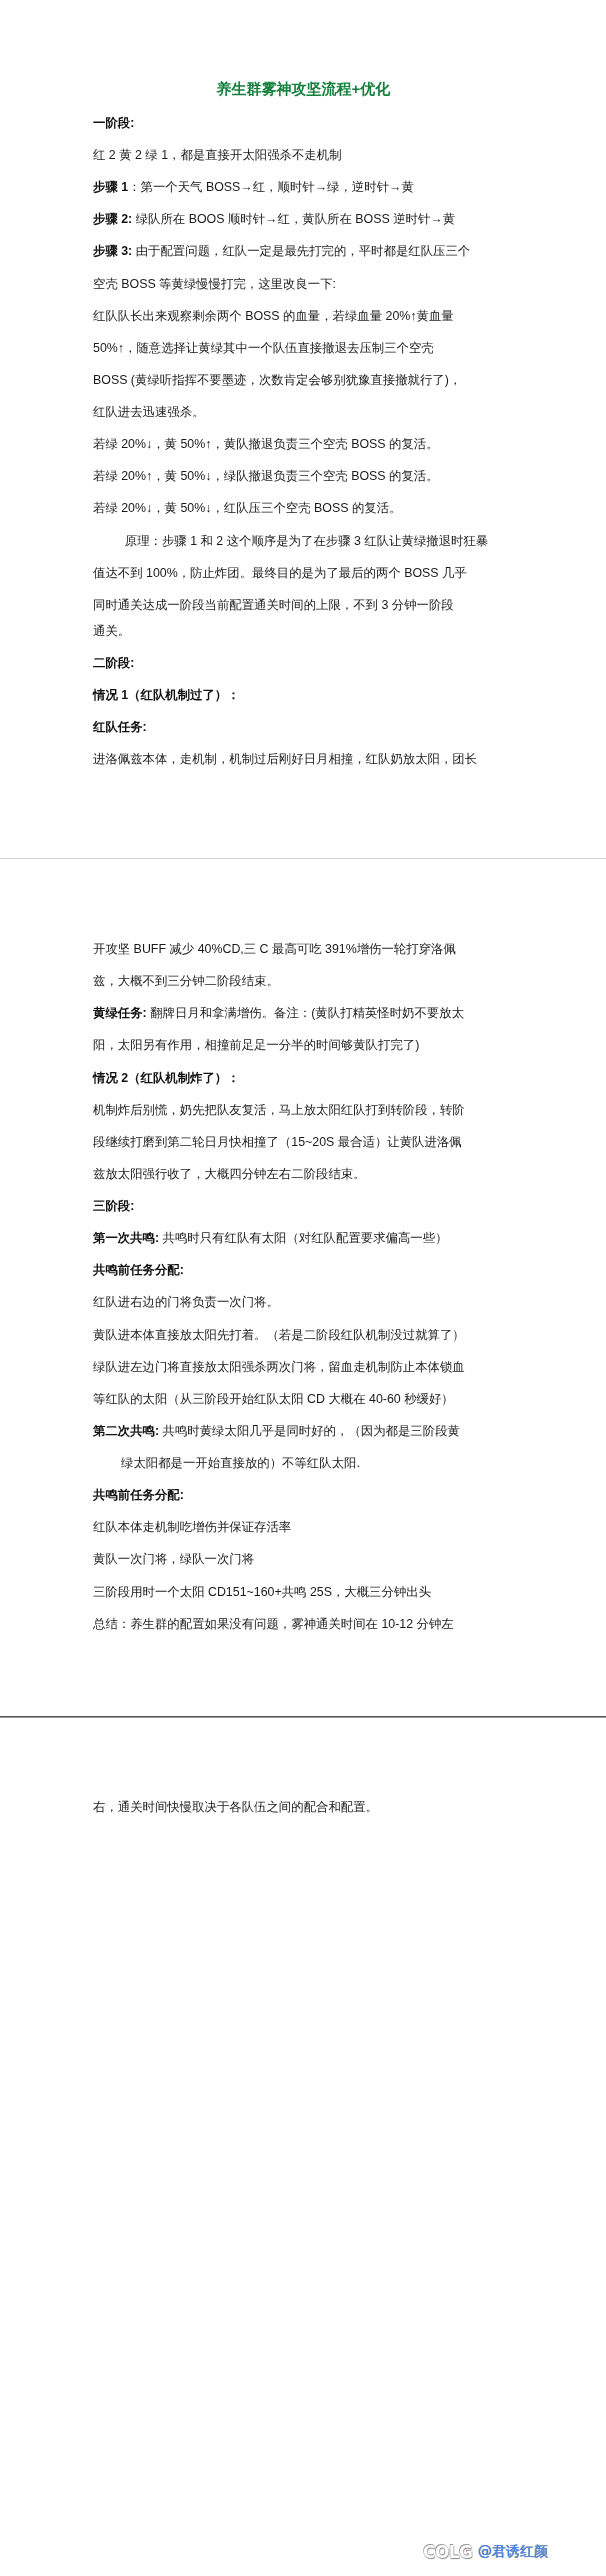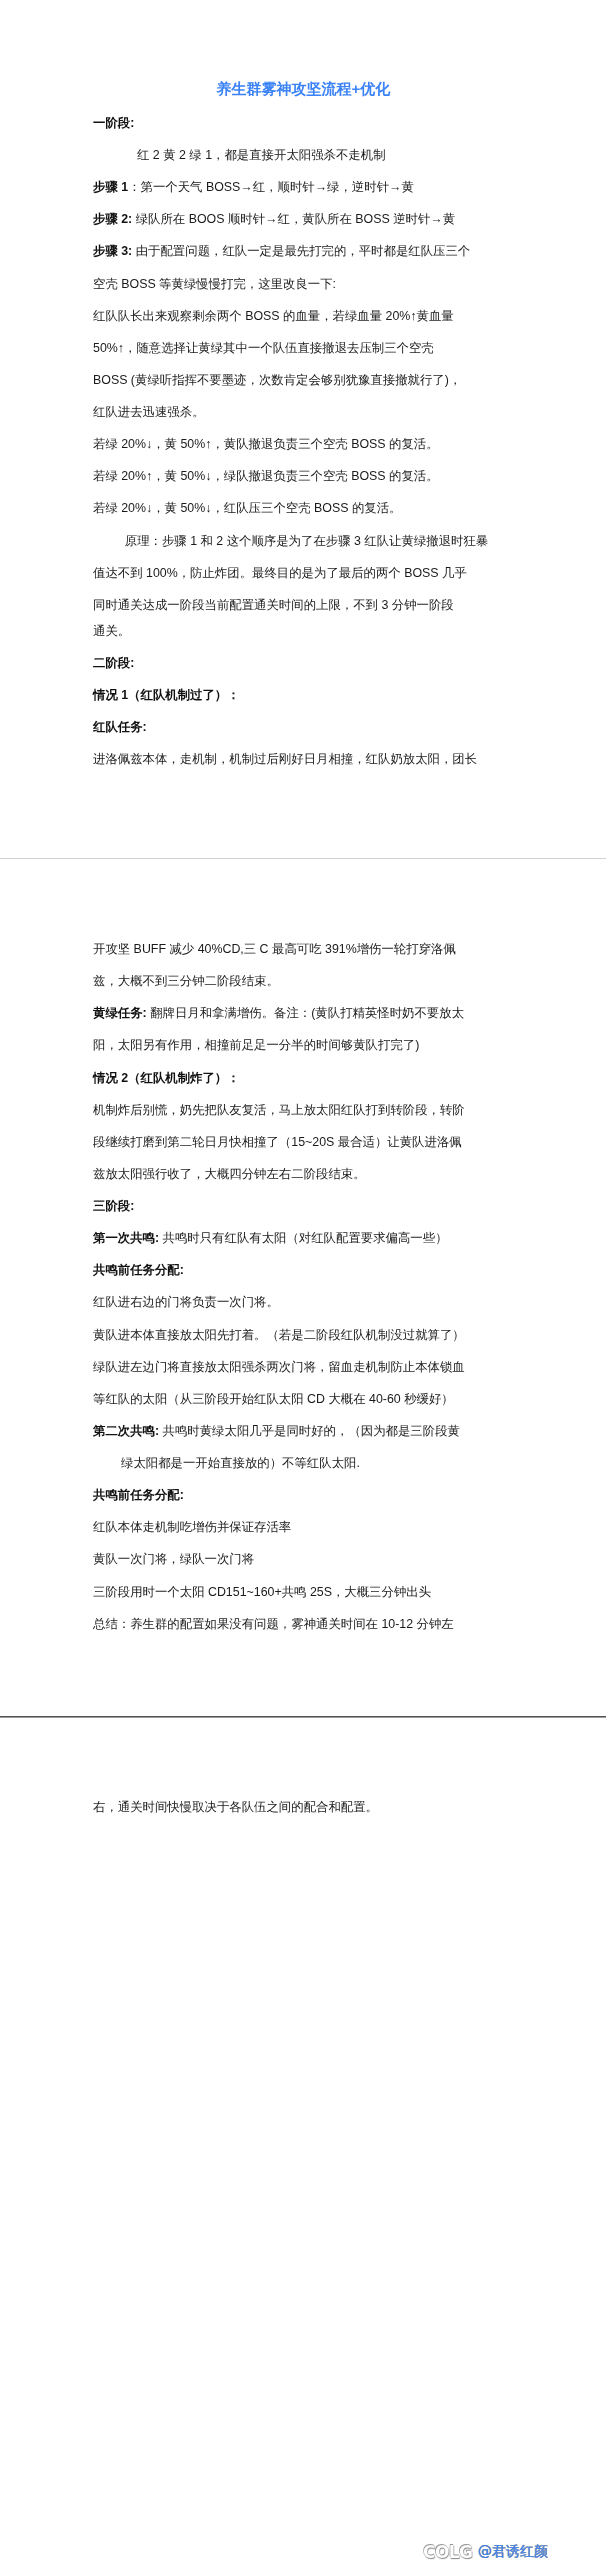--- a/index.html
+++ b/index.html
@@ -17,21 +17,21 @@
     }
     .title {
       position: absolute;
       left: 0;
       width: 607px;
       top: 79px;
       text-align: center;
       font-size: 15px;
       font-weight: bold;
       line-height: 20px;
-      color: #3b82f6;
+      color: #15803d;
     }
     .line {
       position: absolute;
       left: 93px;
       width: 427px;
       font-size: 12.4px;
       line-height: 17px;
       white-space: nowrap;
       color: #1a1a1a;
     }
@@ -82,21 +82,21 @@
 </head>
 <body>
 
 <div class="title">养生群雾神攻坚流程+优化</div>
 
 <div class="divider light"></div>
 <div class="divider dark"></div>
 
 <div id="lines">
     <div class="line" style="top: 115px;"><span class="bold">一阶段:</span><span></span></div>
-    <div class="line" style="top: 147px; margin-left: 44px;"><span class="bold"></span><span>红 2 黄 2 绿 1，都是直接开太阳强杀不走机制</span></div>
+    <div class="line" style="top: 147px;"><span class="bold"></span><span>红 2 黄 2 绿 1，都是直接开太阳强杀不走机制</span></div>
     <div class="line" style="top: 179px;"><span class="bold">步骤 1</span><span>：第一个天气 BOSS→红，顺时针→绿，逆时针→黄</span></div>
     <div class="line" style="top: 211px;"><span class="bold">步骤 2:</span><span> 绿队所在 BOOS 顺时针→红，黄队所在 BOSS 逆时针→黄</span></div>
     <div class="line" style="top: 243px;"><span class="bold">步骤 3:</span><span> 由于配置问题，红队一定是最先打完的，平时都是红队压三个</span></div>
     <div class="line" style="top: 276px;"><span class="bold"></span><span>空壳 BOSS 等黄绿慢慢打完，这里改良一下:</span></div>
     <div class="line" style="top: 308px;"><span class="bold"></span><span>红队队长出来观察剩余两个 BOSS 的血量，若绿血量 20%↑黄血量</span></div>
     <div class="line" style="top: 340px;"><span class="bold"></span><span>50%↑，随意选择让黄绿其中一个队伍直接撤退去压制三个空壳</span></div>
     <div class="line" style="top: 372px;"><span class="bold"></span><span>BOSS (黄绿听指挥不要墨迹，次数肯定会够别犹豫直接撤就行了)，</span></div>
     <div class="line" style="top: 404px;"><span class="bold"></span><span>红队进去迅速强杀。</span></div>
     <div class="line" style="top: 436px;"><span class="bold"></span><span>若绿 20%↓，黄 50%↑，黄队撤退负责三个空壳 BOSS 的复活。</span></div>
     <div class="line" style="top: 468px;"><span class="bold"></span><span>若绿 20%↑，黄 50%↓，绿队撤退负责三个空壳 BOSS 的复活。</span></div>

